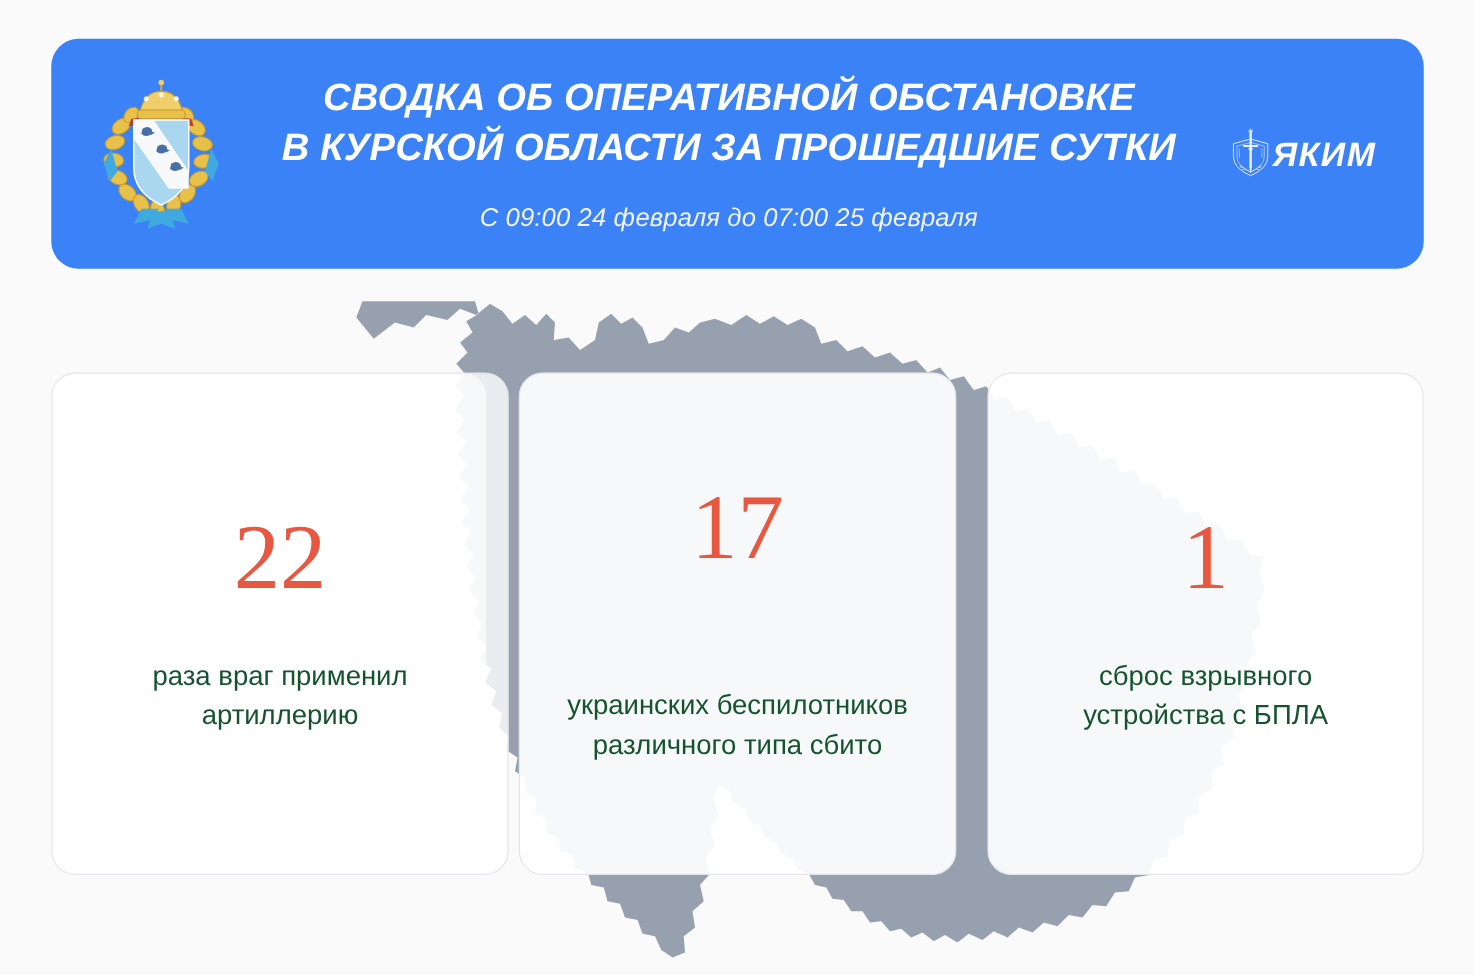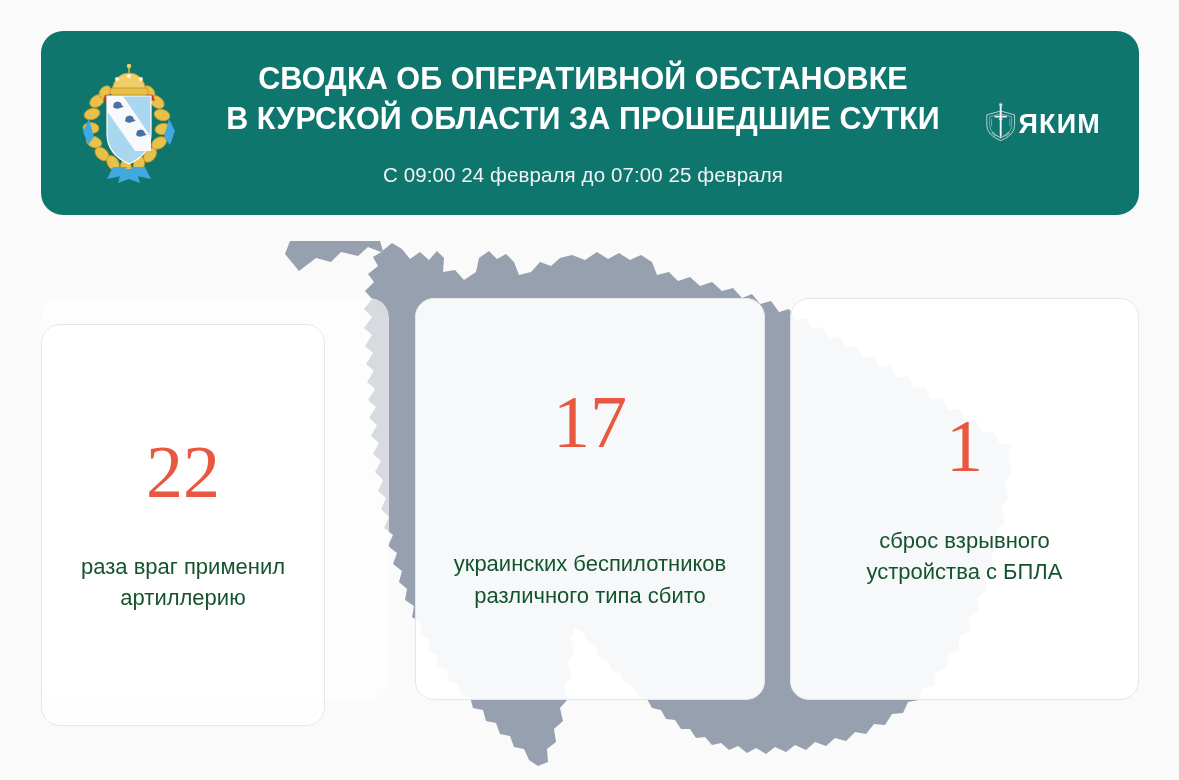--- a/index.html
+++ b/index.html
@@ -16,26 +16,27 @@
     position:relative;
     width:1179px; height:780px;
     background:#fafafa;
   }
 
   
   .header-banner {
     position:absolute;
     left:41px; top:31px;
     width:1098px; height:184px;
-    background:#0f766e;
+    background:#3b82f6;
     border-radius:22px;
     display:flex;
     align-items:center;
     justify-content:flex-end;
     padding:0 38px 0 34px;
+    font-style:italic;
   }
 
   .coat-of-arms { width:108px; height:128px; flex:0 0 auto; }
 
   .header-text {
     flex:1 1 auto;
     text-align:center;
     padding:0 6px;
   }
   .header-title {
@@ -89,21 +90,21 @@
     background:rgba(255,255,255,0.80);
     border:1px solid #e6e6ea;
     border-radius:19px;
     display:flex;
     flex-direction:column;
     align-items:center;
     justify-content:center;
     padding:0 20px;
     text-align:center;
   }
-  .stat-card.card-1 { left:41px;  width:284px;margin-top:26px; }
+  .stat-card.card-1 { left:41px;  width:366px; }
   .stat-card.card-2 { left:415px; width:350px;gap:47px; }
   .stat-card.card-3 { left:790px; width:349px; }
 
   .stat-value {
     color:#e8573f;
     font-size:74px;
     line-height:0.95;
     font-weight:normal;
     font-family:"Liberation Serif", serif;
     margin-bottom:44px;

